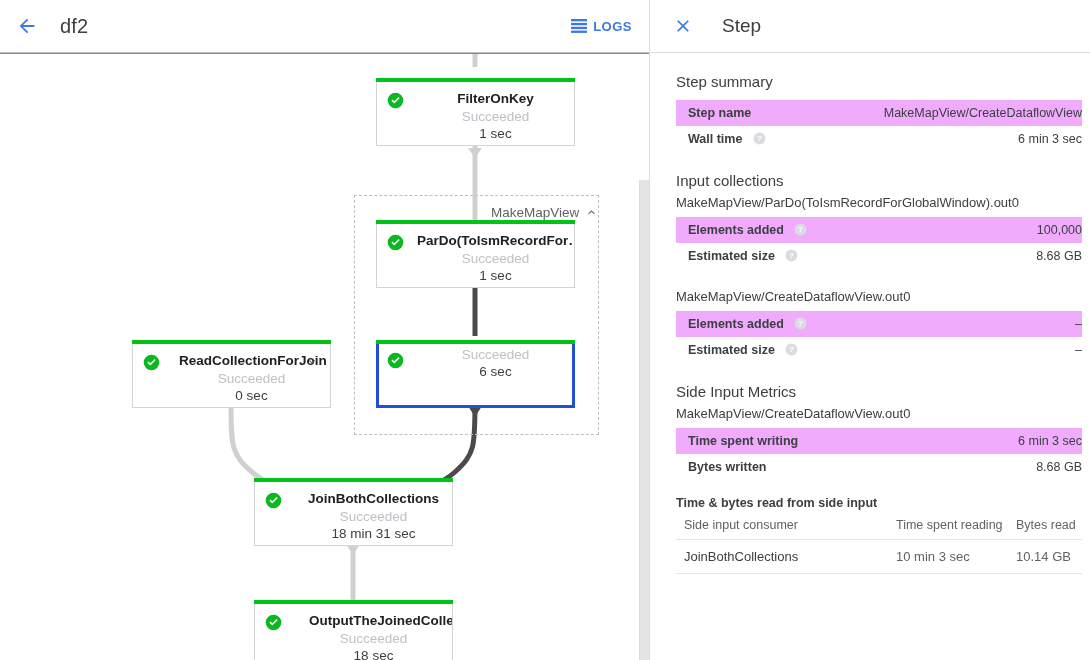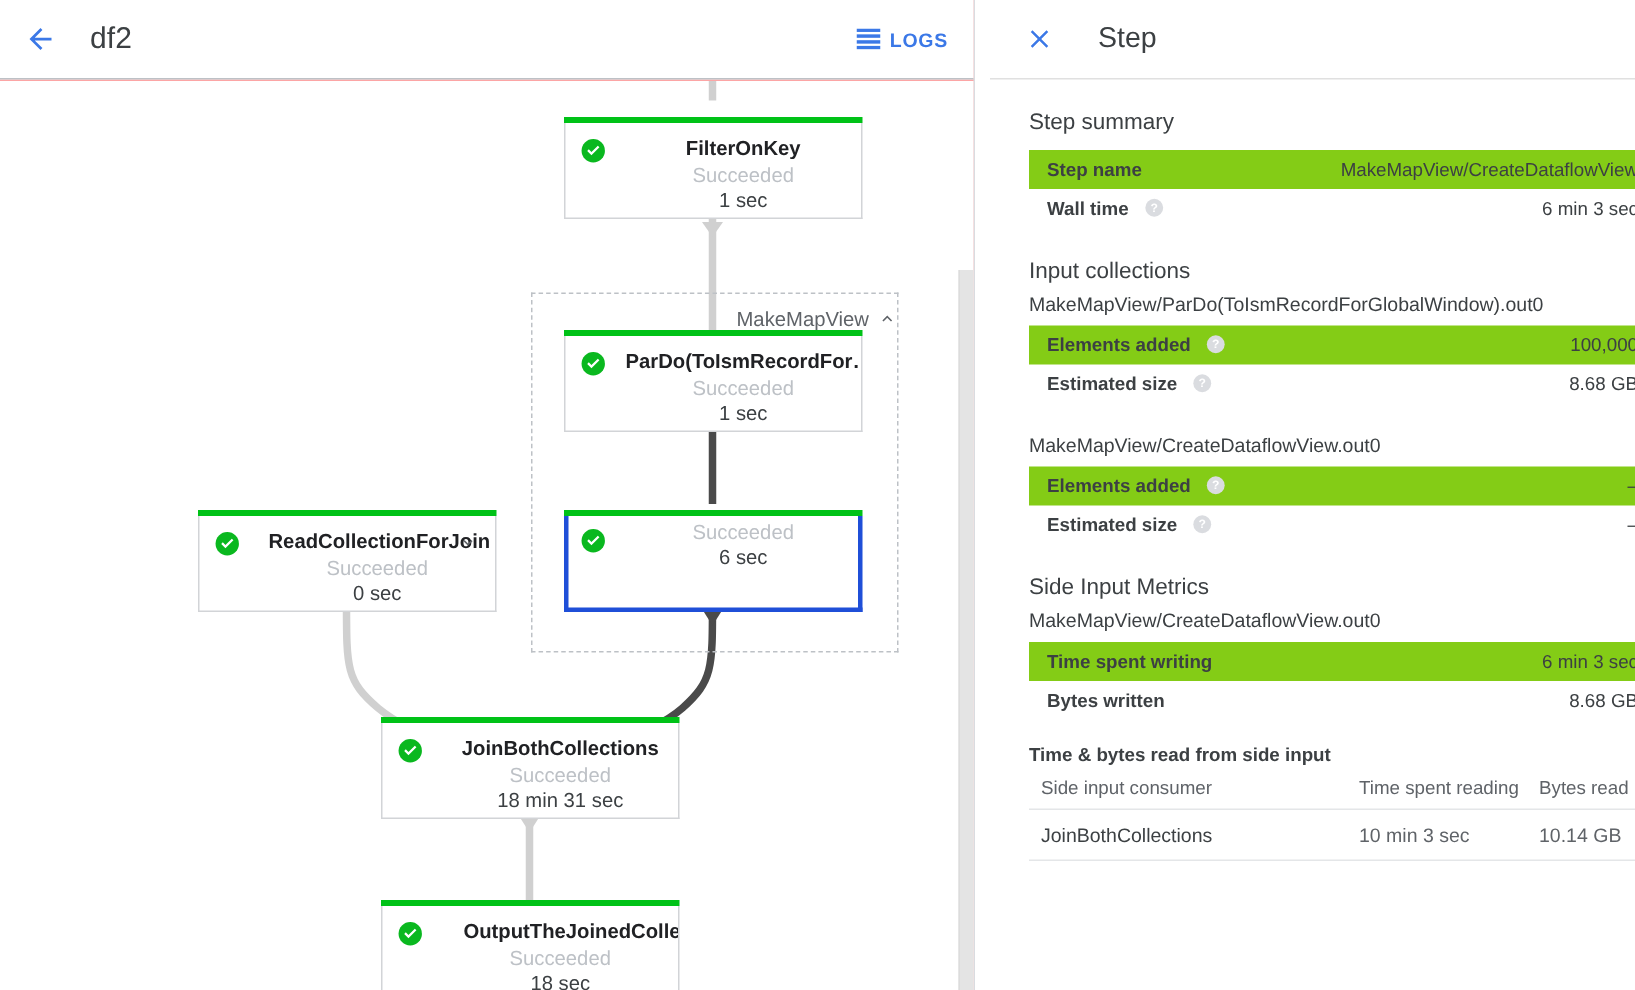--- a/index.html
+++ b/index.html
@@ -10,21 +10,21 @@
     background: #ffffff;
     font-family: "Liberation Sans", sans-serif;
     color: #3c4043;
   }
   #app { position: relative; width: 1090px; height: 660px; display: flex; }
 
   
   #left-pane {
     position: relative;
     width: 650px; height: 660px;
-    background: #fca5a5;
+    background: #14b8a6;
     border-right: 1px solid #dadce0;
     overflow: hidden;
   }
   #topbar {
     height: 53px; width: 650px;
     display: flex; align-items: center;
     border-bottom: 1px solid #bdc1c6;
     background: #fff;
     padding: 0 14px 0 10px;
   }
@@ -132,21 +132,20 @@
     background: #e4e4e4;
     border-left: 1px solid #dcdcdc;
   }
 
   
   #right-pane {
     width: 440px; height: 660px;
     background: #fff;
     display: flex; flex-direction: column;
     overflow: hidden;
-    padding-left: 10px;
   }
   #panel-header {
     height: 53px;
     display: flex; align-items: center;
     border-bottom: 1px solid #e0e0e0;
     padding-left: 20px;
     flex: 0 0 auto;
   }
   .close-x {
     width: 26px; height: 26px;
@@ -173,21 +172,21 @@
   .coll-name {
     font-size: 13px;
     color: #3c4043;
     margin-bottom: 7px;
   }
   table.kv {
     width: 406px;
     border-collapse: collapse;
     margin-bottom: 20px;
   }
-  table.kv tr.alt { background: #84cc16; }
+  table.kv tr.alt { background: #f0abfc; }
   table.kv td {
     padding: 6px 0 6px 12px;
     font-size: 12.5px;
     vertical-align: middle;
     border: none;
   }
   table.kv td.k {
     width: 168px;
     font-weight: bold;
     color: #3c4043;

